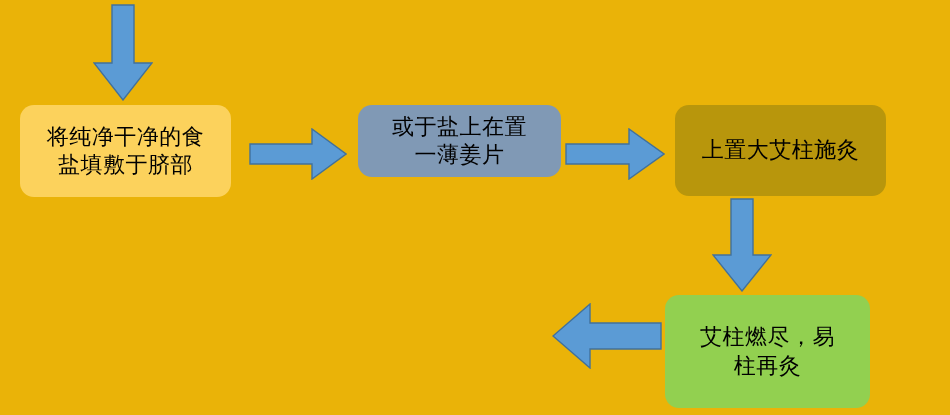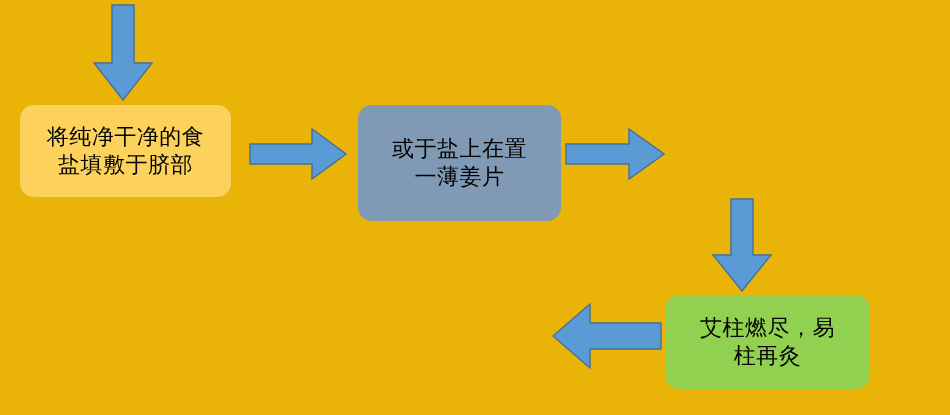--- a/index.html
+++ b/index.html
@@ -32,35 +32,35 @@
     user-select: none;
   }
   .node-yellow {
     left: 20px;  top: 105px;  width: 211px; height: 92px;
     background: #fcd25c;
     border-radius: 14px;
     font-size: 22px;
     padding: 0 12px;
   }
   .node-slate {
-    left: 358px; top: 105px;  width: 203px; height: 116px;
+    left: 358px; top: 105px;  width: 203px; height: 72px;
     background: #8099b5;
     border-radius: 14px;
     font-size: 22px;
     padding: 0 10px;
   }
   .node-gold {
     left: 675px; top: 105px;  width: 211px; height: 91px;
     background: #b8960c;
     border-radius: 14px;
     font-size: 22px;
     padding: 0 8px;
   }
   .node-green {
-    left: 665px; top: 295px;  width: 205px; height: 94px;
+    left: 665px; top: 295px;  width: 205px; height: 113px;
     background: #92d050;
     border-radius: 14px;
     font-size: 22px;
     padding: 0 10px;
   }
   .node-blue {
     left: 237px; top: 288px;  width: 315px; height: 107px;
     background: #5b9bd5;
     border-radius: 14px;
     font-size: 22px;
@@ -100,20 +100,21 @@
 
   <div class="node node-slate">或于盐上在置
 一薄姜片</div>
 
   <div class="arrow arrow-slate-gold">
     <svg viewBox="0 0 100 52" preserveAspectRatio="none" aria-hidden="true">
       <polygon points="1,16 64,16 64,1 99,26 64,51 64,36 1,36" fill="#5b9bd5" stroke="#41719c" stroke-width="1.4"></polygon>
     </svg>
   </div>
 
+  <div class="node node-gold">上置大艾柱施灸</div>
 
   <div class="arrow arrow-gold-green">
     <svg viewBox="0 0 60 94" preserveAspectRatio="none" aria-hidden="true">
       <polygon points="19,1 41,1 41,57 59,57 30,93 1,57 19,57" fill="#5b9bd5" stroke="#41719c" stroke-width="1.4"></polygon>
     </svg>
   </div>
 
   <div class="node node-green">艾柱燃尽，易
 柱再灸</div>
 

